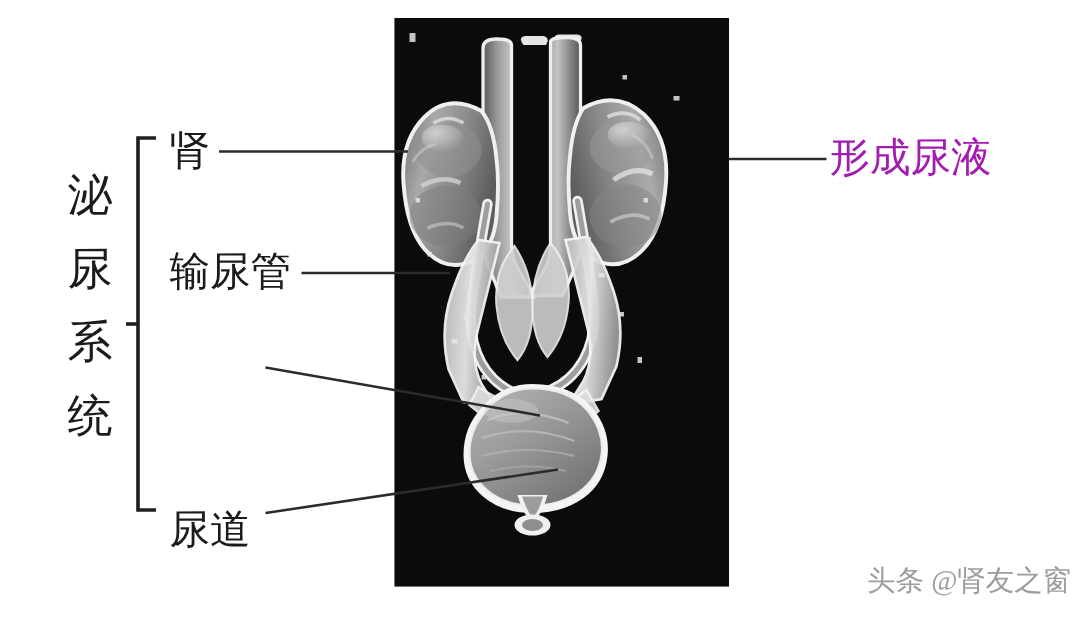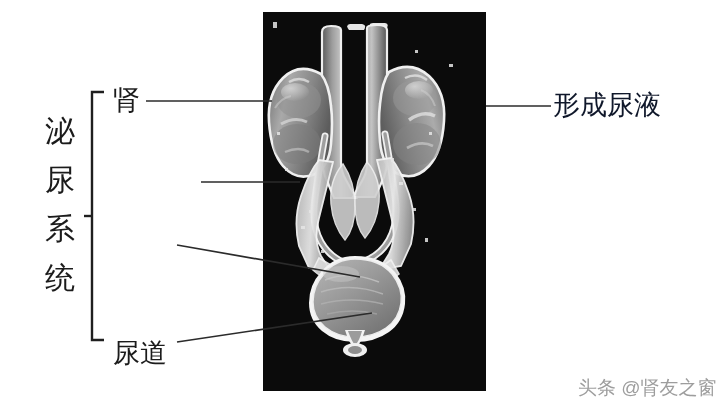--- a/index.html
+++ b/index.html
@@ -66,21 +66,21 @@
   #label-ureter   { left: 113px; top: 168px; }
   #label-bladder  { left: 113px; top: 231px; }
   #label-urethra  { left: 113px; top: 340px; }
 
   #label-function {
     position: absolute;
     left: 553px;
     top: 92px;
     font-size: 27px;
     line-height: 27px;
-    color: #0f172a;
+    color: #a21caf;
     white-space: nowrap;
   }
 
   
   #leader-lines {
     position: absolute;
     left: 0;
     top: 0;
     width: 726px;
     height: 413px;
@@ -88,21 +88,21 @@
   }
 
   
   #watermark {
     position: absolute;
     left: 578px;
     top: 378px;
     font-size: 19px;
     line-height: 19px;
     color: #8d8d8d;
-    font-family: Liberation Sans, sans-serif;
+    font-family: Liberation Serif, serif;
     white-space: nowrap;
     opacity: 0.85;
   }
 </style>
 </head>
 <body>
 
 <div id="page">
 
   <div id="anatomy-panel">
@@ -247,19 +247,20 @@
 
   <svg id="leader-lines" viewBox="0 0 726 413">
     <line x1="146" y1="101" x2="272" y2="101" stroke="#2b2b2b" stroke-width="1.7"></line>
     <line x1="201" y1="182" x2="300" y2="182" stroke="#2b2b2b" stroke-width="1.7"></line>
     <line x1="177" y1="245" x2="360" y2="277" stroke="#2b2b2b" stroke-width="1.7"></line>
     <line x1="177" y1="342" x2="372" y2="313" stroke="#2b2b2b" stroke-width="1.7"></line>
     <line x1="486" y1="106" x2="551" y2="106" stroke="#2b2b2b" stroke-width="1.7"></line>
   </svg>
 
   <div class="part-label" id="label-kidney">肾</div>
+  <div class="part-label" id="label-ureter">输尿管</div>
   <div class="part-label" id="label-urethra">尿道</div>
 
   <div id="label-function">形成尿液</div>
 
   <div id="watermark">头条 @肾友之窗</div>
 
 </div>
 
 </body></html>

